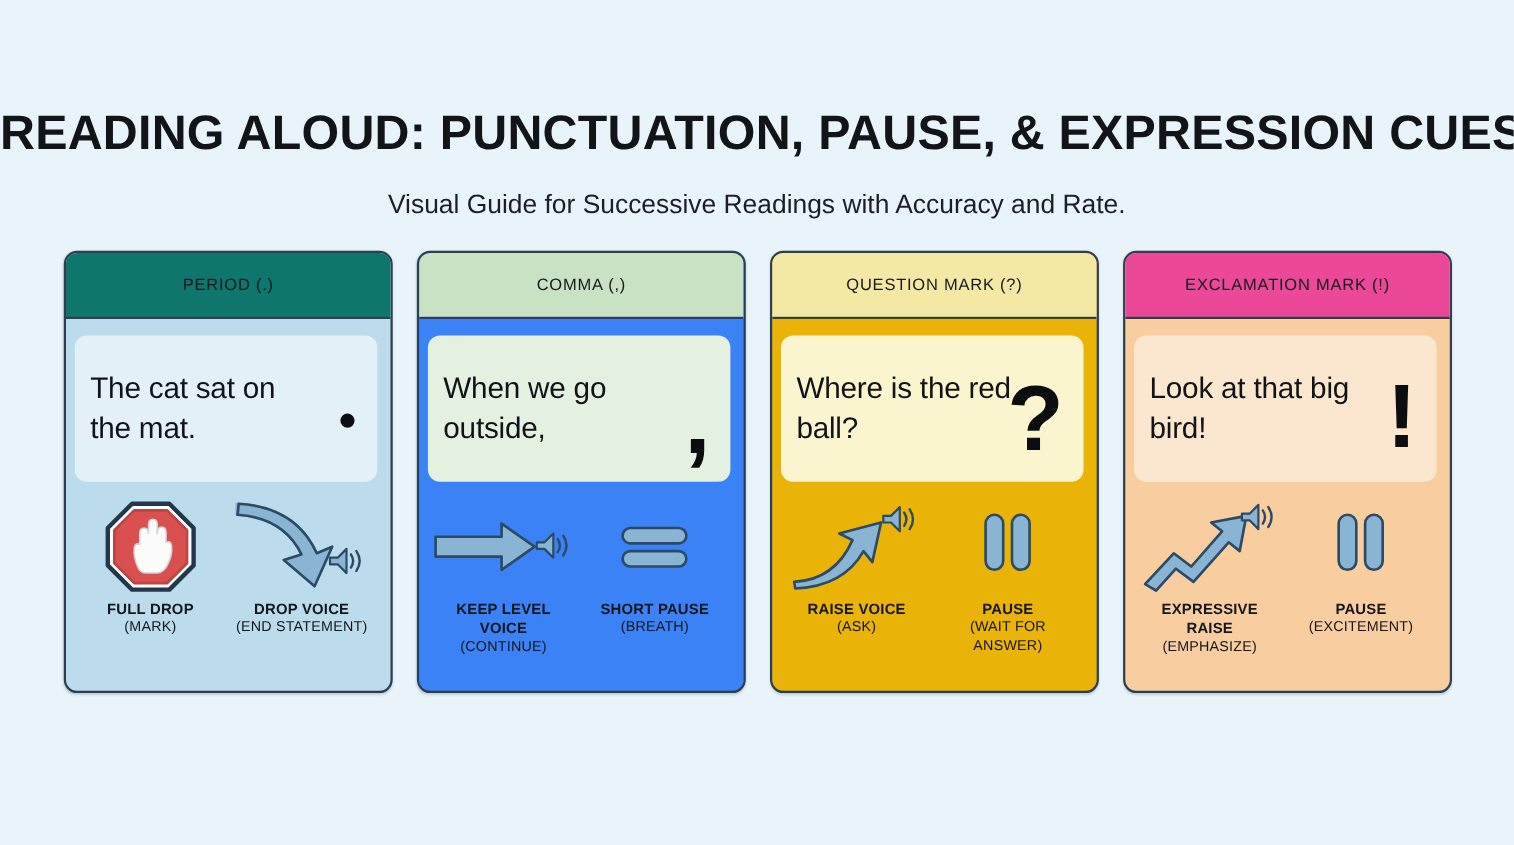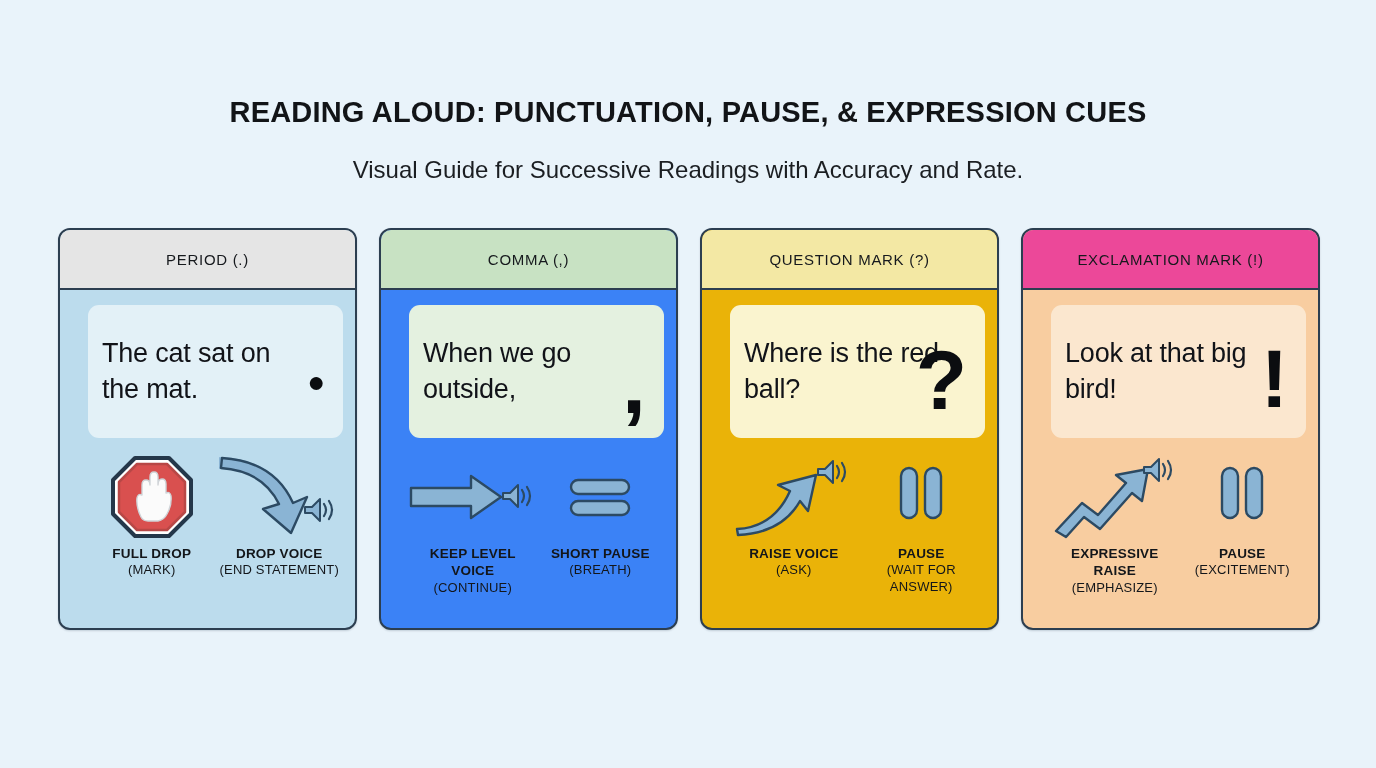--- a/index.html
+++ b/index.html
@@ -7,21 +7,21 @@
     width:1376px; height:768px;
     background:#e9f3fa;
     font-family:"Liberation Sans", sans-serif;
     overflow:hidden;
   }
   #stage { position:relative; width:1376px; height:768px; }
 
   
   .header { position:absolute; top:96px; left:0; width:1376px; text-align:center; }
   .title {
-    font-size:29px; font-weight:700; letter-spacing:.2px;
+    font-size:44px; font-weight:700; letter-spacing:.2px;
     color:#121417; white-space:nowrap;
   }
   .subtitle {
     margin-top:27px; font-size:24px; font-weight:400;
     color:#1b1e22; white-space:nowrap;
   }
 
   
   .cards {
     position:absolute; top:228px; left:58px;
@@ -38,21 +38,21 @@
   }
   .card-header {
     height:60px; flex:0 0 60px;
     display:flex; align-items:center; justify-content:center;
     border-bottom:2px solid #2c3e50;
     font-size:15px; font-weight:500; letter-spacing:.7px;
     color:#16191d; text-align:center;
   }
   .card-body {
     flex:1; display:flex; flex-direction:column;
-    align-items:center; padding:15px 12px 8px 28px;
+    align-items:center; padding:15px 12px 8px 8px;
   }
 
   
   .example {
     width:100%; height:133px;
     border-radius:11px;
     display:flex; align-items:center;
     padding:0 14px;
     position:relative;
   }
@@ -92,21 +92,21 @@
 
 <div id="stage">
 
   <div class="header">
     <div class="title">READING ALOUD: PUNCTUATION, PAUSE, &amp; EXPRESSION CUES</div>
     <div class="subtitle">Visual Guide for Successive Readings with Accuracy and Rate.</div>
   </div>
 
   <div class="cards" id="cards">
     <div class="card" style="background:#bcdced">
-      <div class="card-header" style="background:#e5e5e5">
+      <div class="card-header" style="background:#0f766e">
         <span>PERIOD (.)</span>
       </div>
       <div class="card-body">
         <div class="example" style="background:#e3f1f7">
           <div class="example-text">The cat sat on the mat.</div>
           <div class="example-mark mark-period">●</div>
         </div>
         <div class="icon-row">
     <div class="icon-cell">
       <div class="icon-art">

